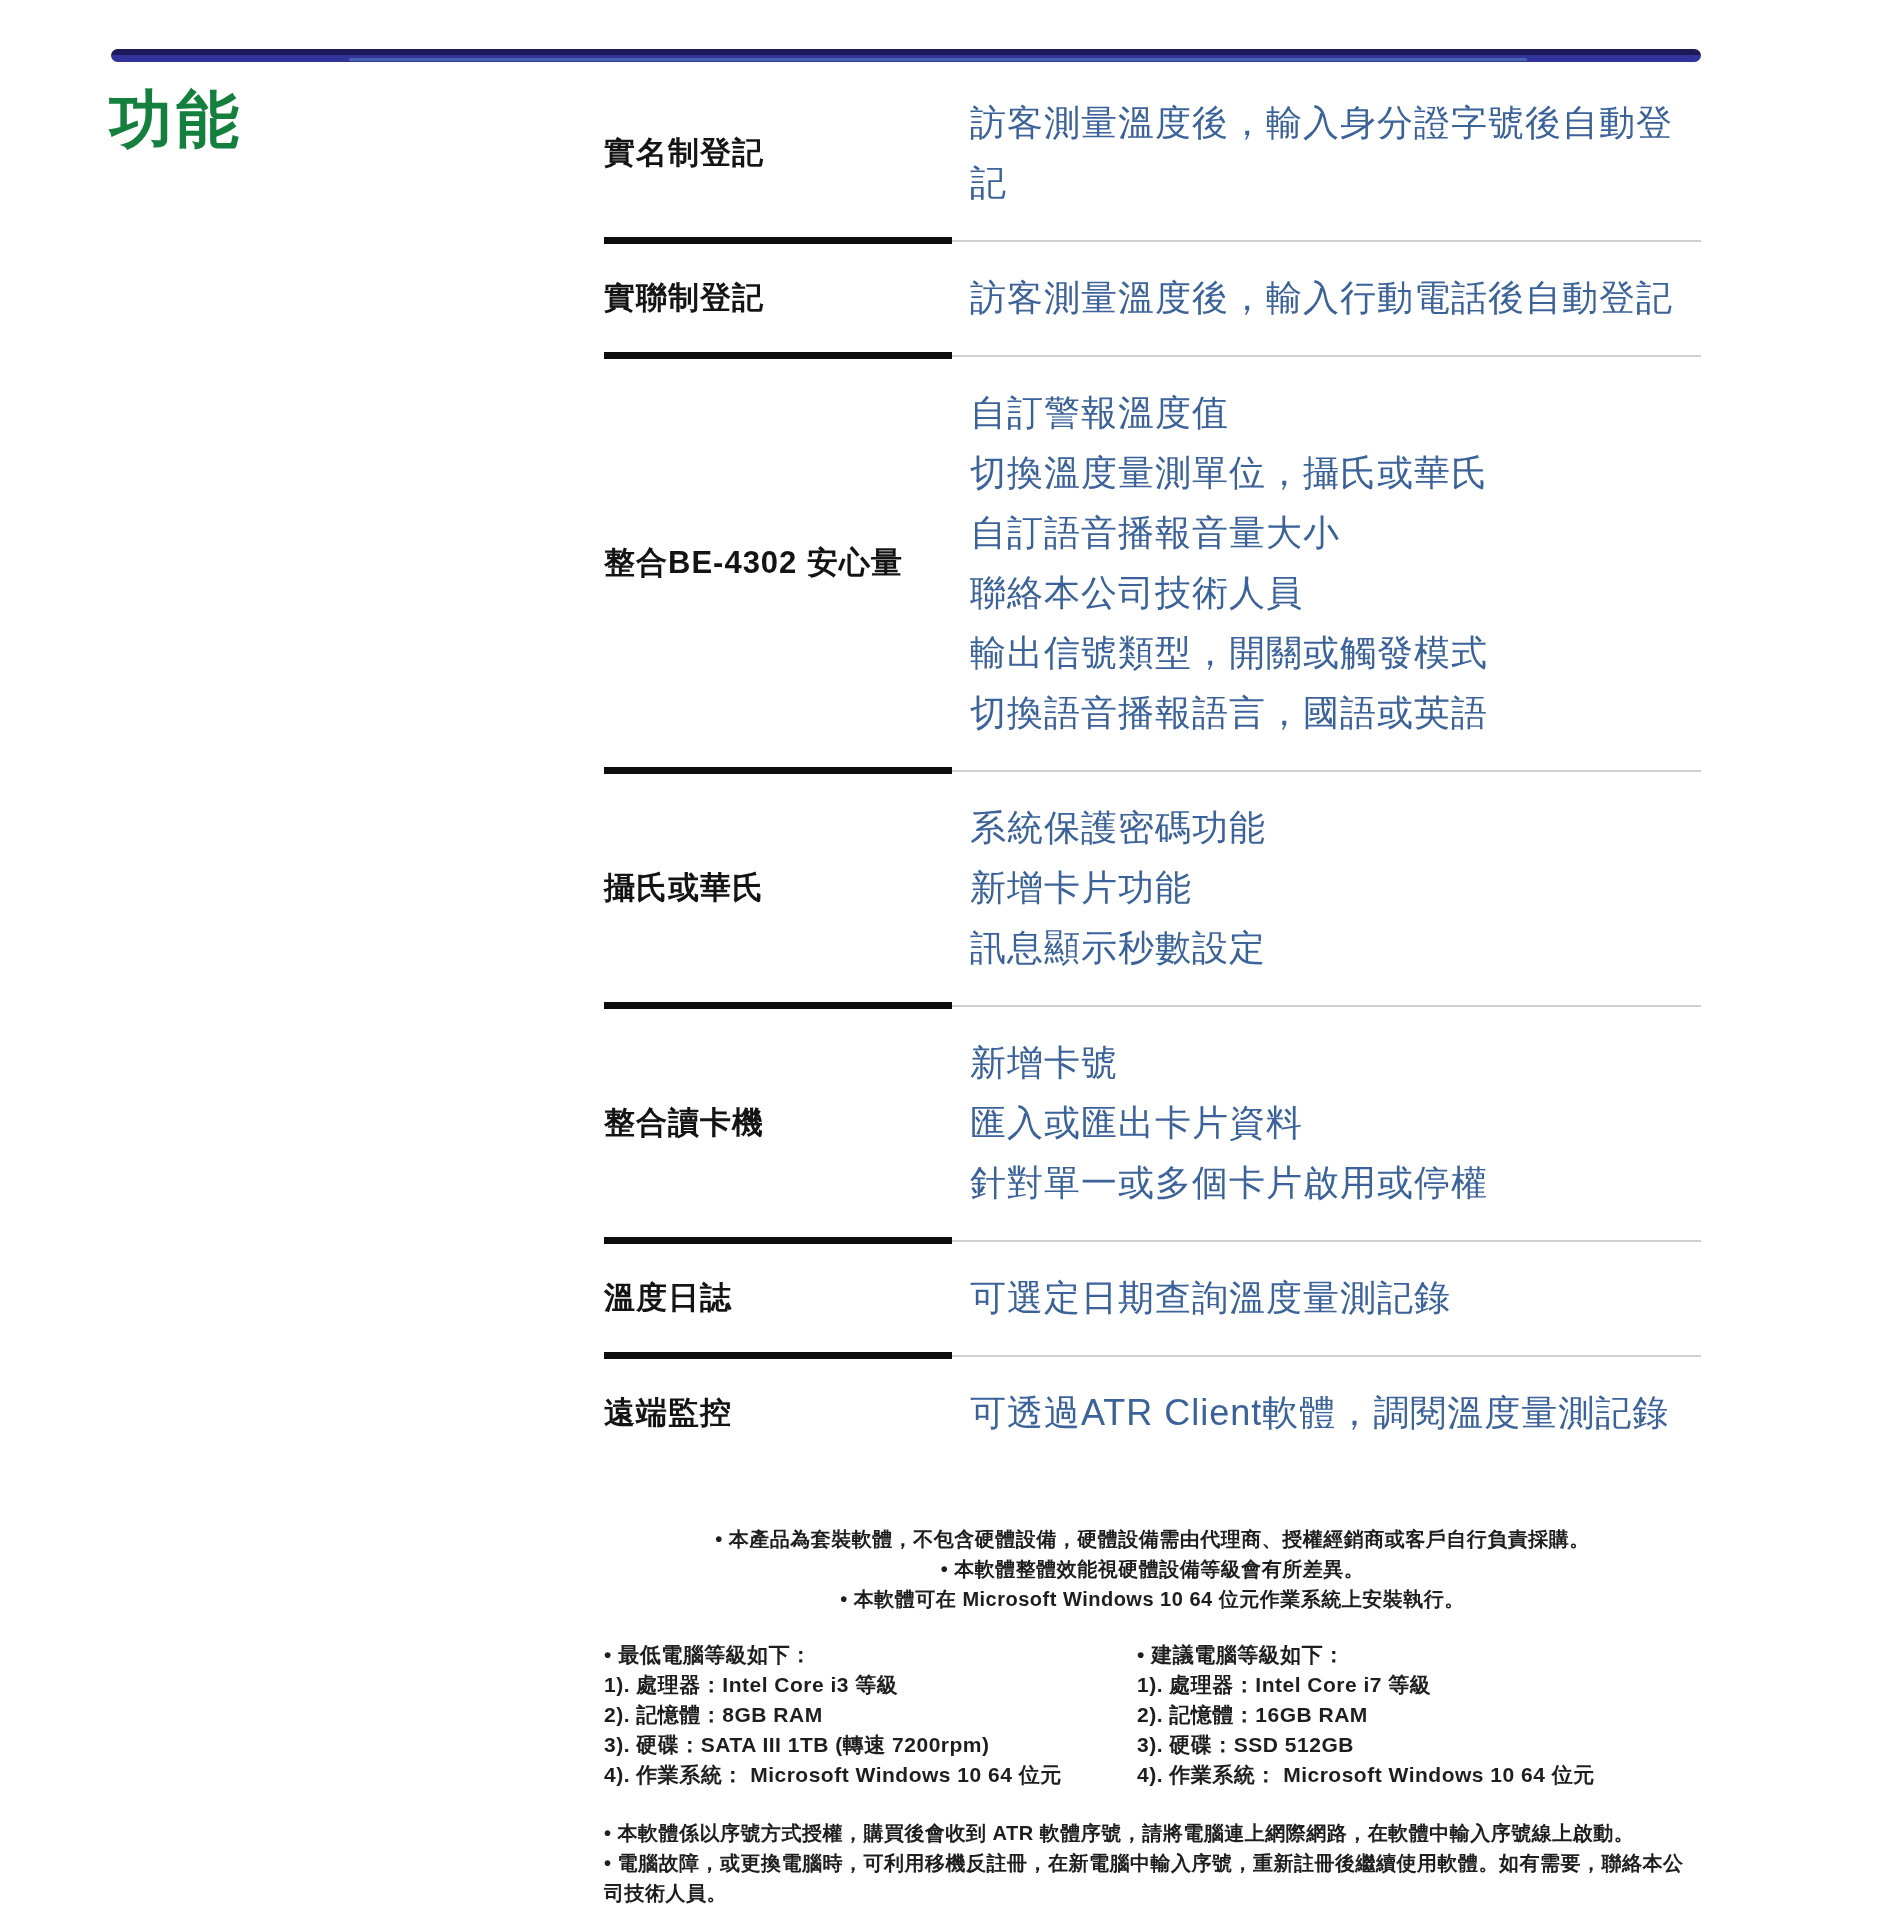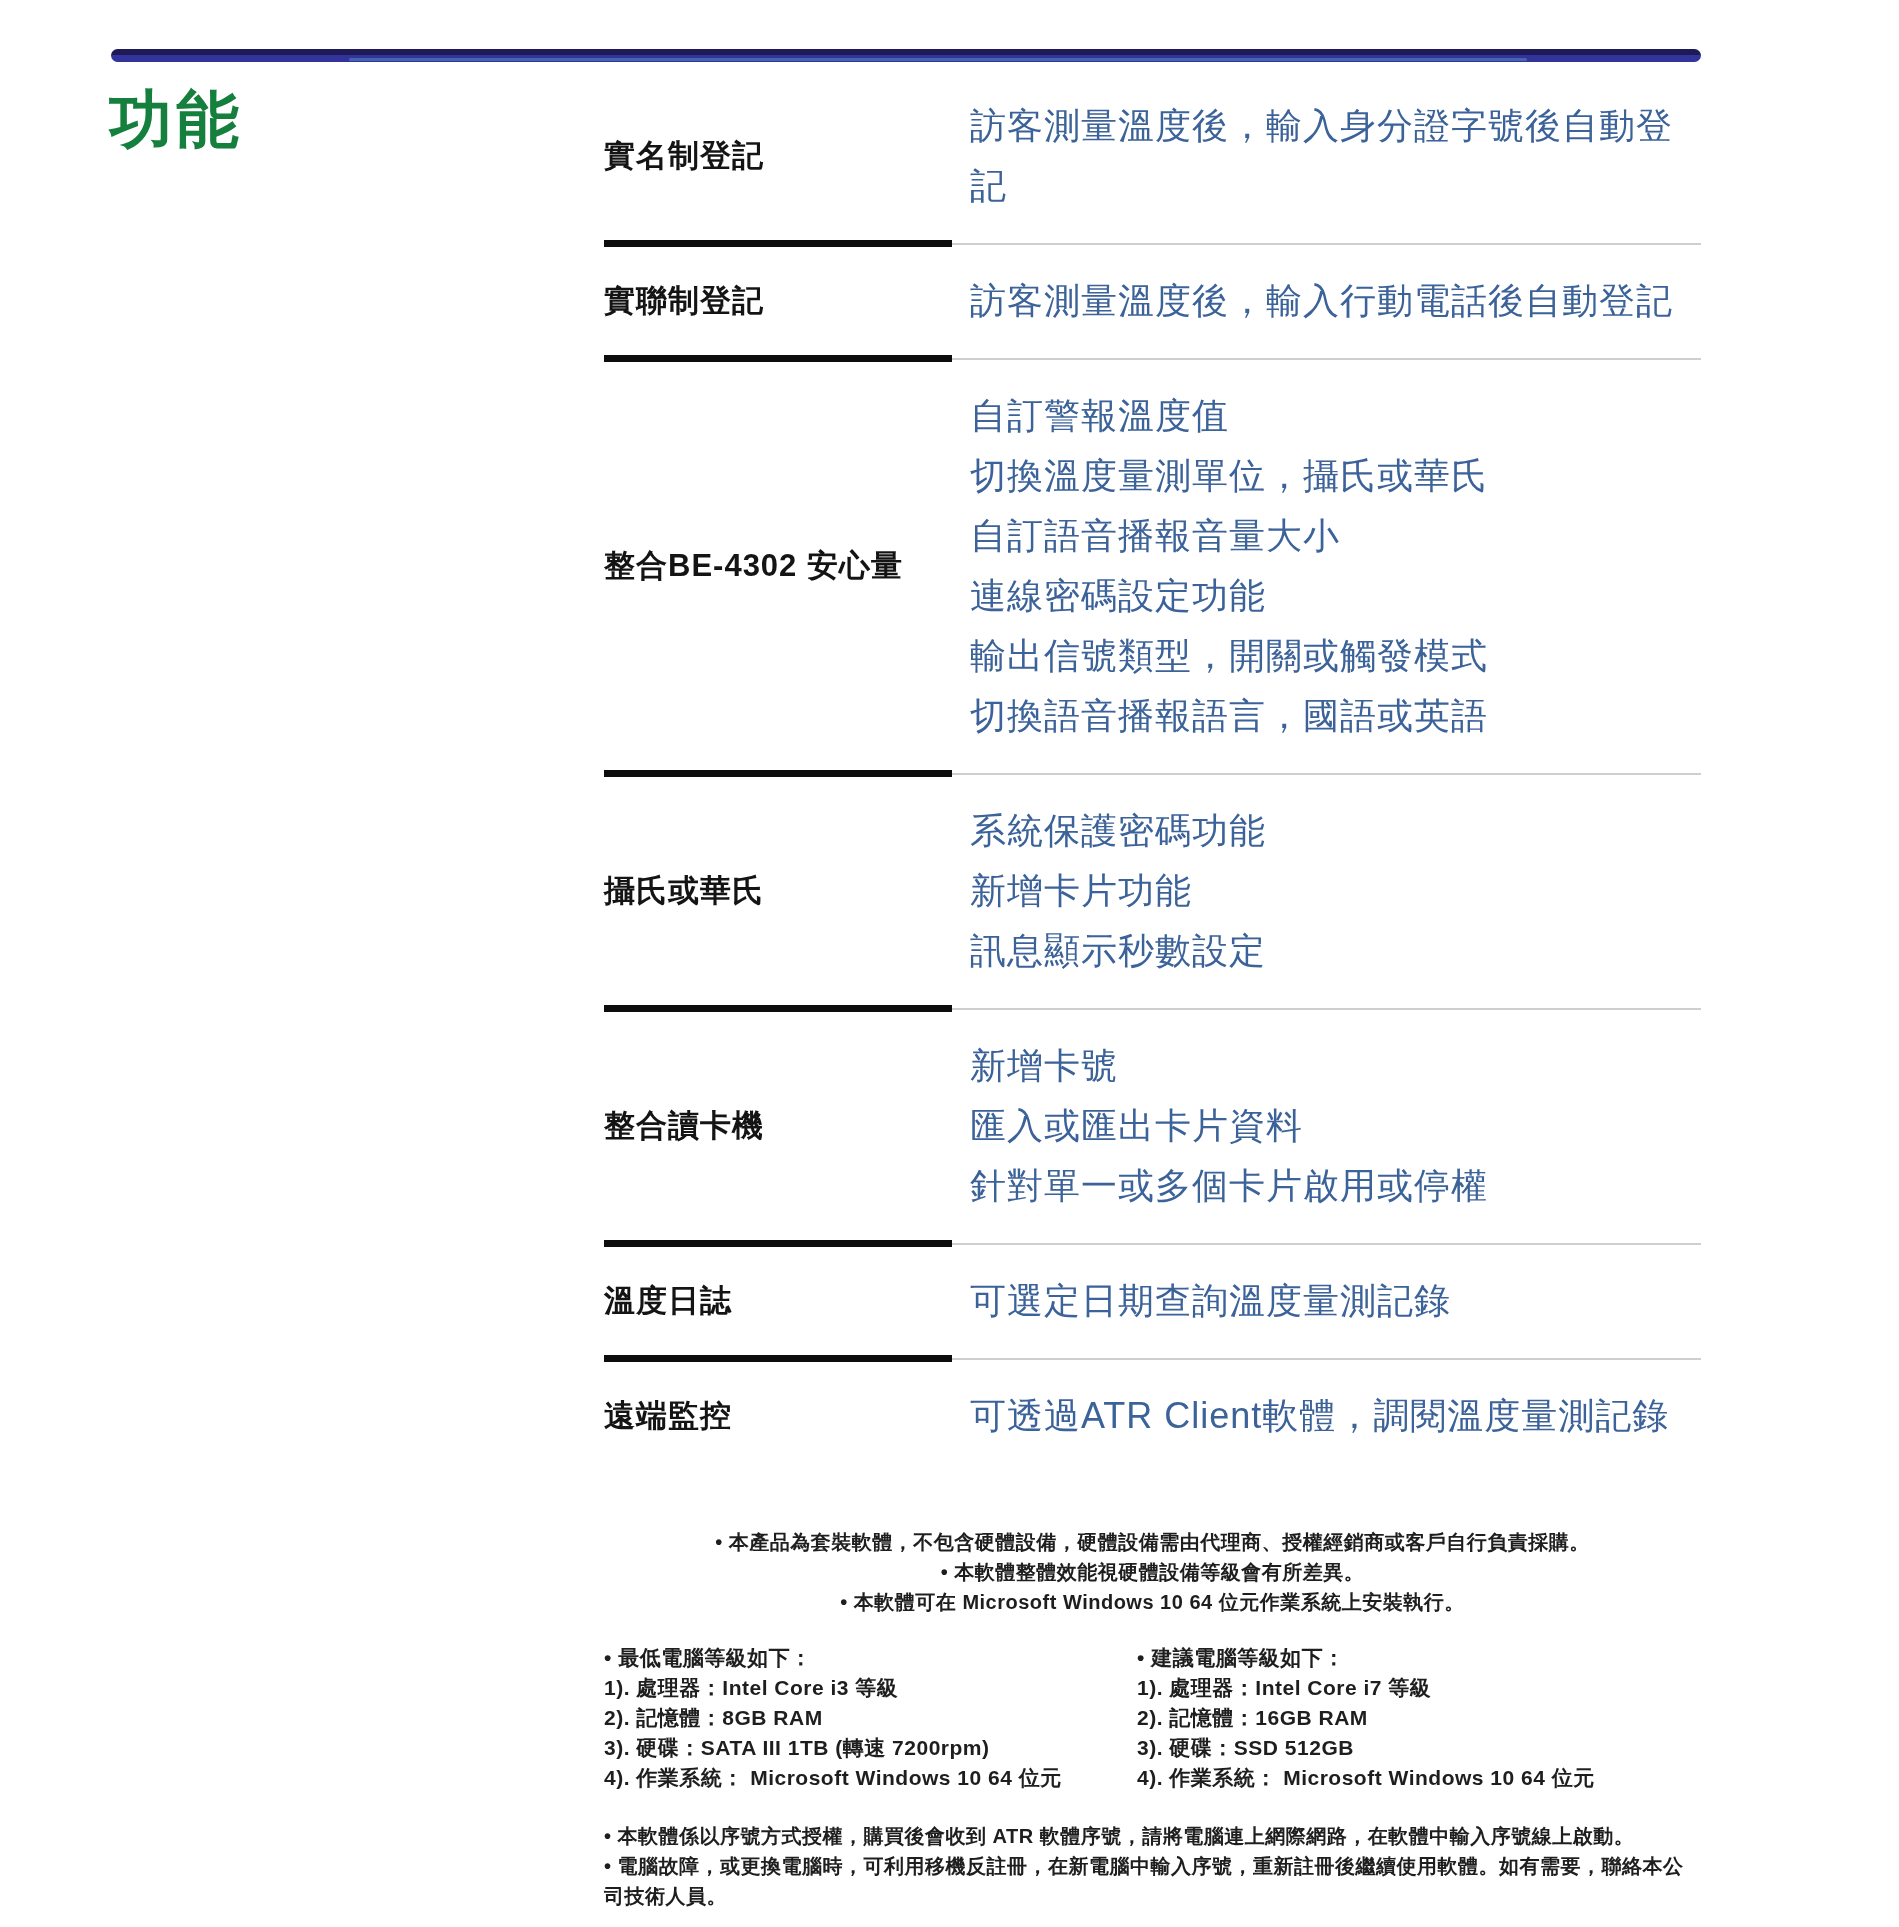--- a/index.html
+++ b/index.html
@@ -21,21 +21,21 @@
   }
   
   .page-title{
     position:absolute;left:109px;top:77px;margin:0;
     font-size:63px;font-weight:bold;color:#15803d;letter-spacing:4px;
   }
   
   .content{position:absolute;left:604px;top:59px;width:1097px;}
   
   .feat-row{display:flex;align-items:center;padding:24px 0;}
-  .feat-row.first{padding-top:37px;}
+  .feat-row.first{padding-top:14px;margin-top:20px;}
   .feat-label{
     flex:0 0 366px;width:366px;
     font-size:31px;font-weight:bold;color:#141414;letter-spacing:1px;
   }
   .feat-desc{flex:1;color:#3C6399;font-size:36px;}
   .desc-line{line-height:60px;letter-spacing:1px;}
   .sep{position:relative;height:7px;}
   .sep::after{
     content:"";position:absolute;left:0;right:0;top:3px;height:2px;background:#CFCFCF;
   }
@@ -86,21 +86,21 @@
       <div class="sep">
           <span class="sep-black"></span>
         </div>
 
       <div class="feat-row">
         <div class="feat-label">整合BE-4302 安心量</div>
         <div class="feat-desc">
           <div class="desc-line">自訂警報溫度值</div>
           <div class="desc-line">切換溫度量測單位，攝氏或華氏</div>
           <div class="desc-line">自訂語音播報音量大小</div>
-          <div class="desc-line">連線密碼設定功能</div>
+          <div class="desc-line">聯絡本公司技術人員</div>
           <div class="desc-line">輸出信號類型，開關或觸發模式</div>
           <div class="desc-line">切換語音播報語言，國語或英語</div>
         </div>
       </div>
       <div class="sep">
           <span class="sep-black"></span>
         </div>
 
       <div class="feat-row">
         <div class="feat-label">攝氏或華氏</div>

